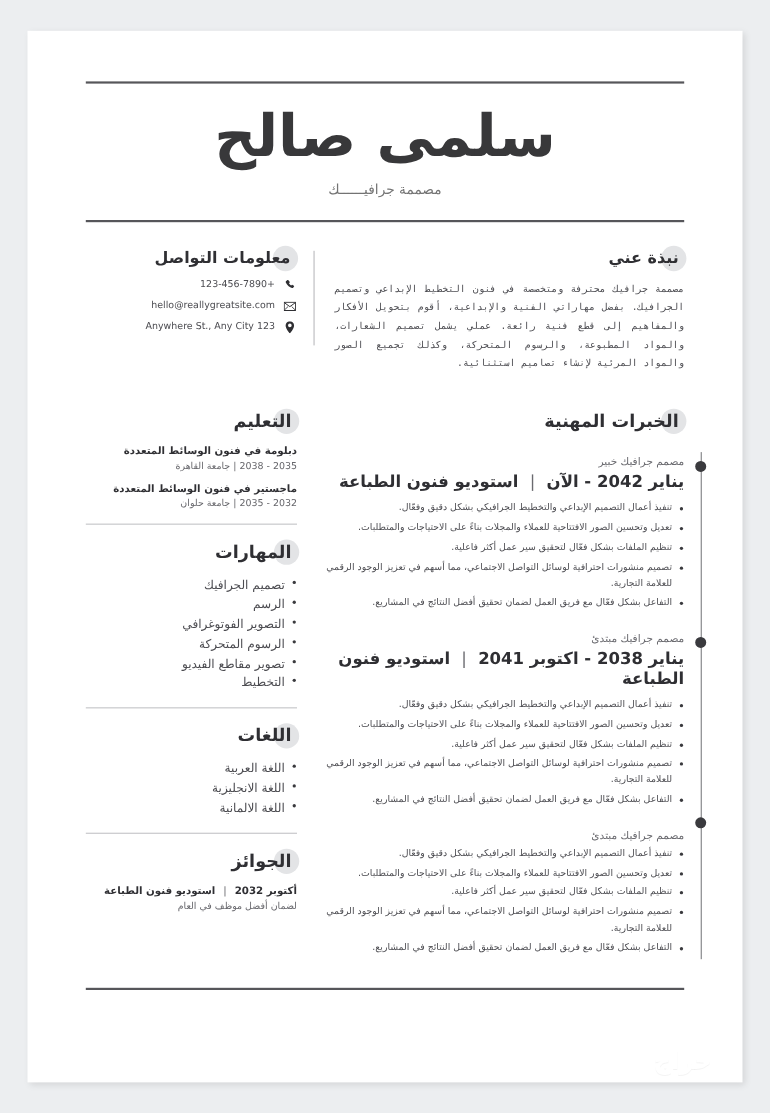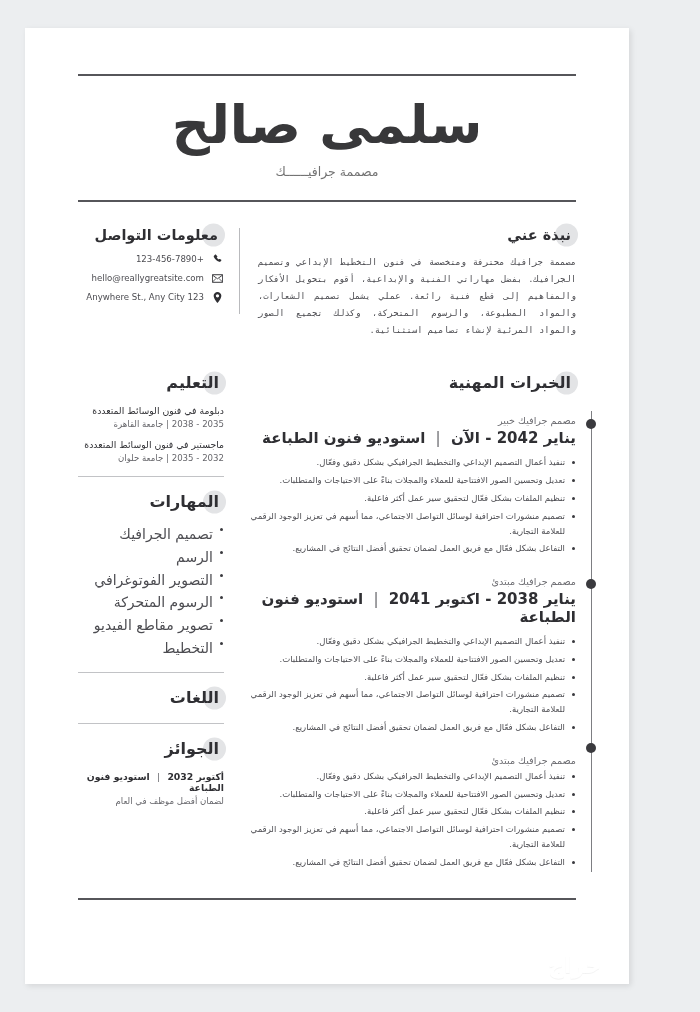--- a/index.html
+++ b/index.html
@@ -14,21 +14,21 @@
     font-family: "DejaVu Sans", "Liberation Sans", sans-serif;
     background: #eceef0;
     position: relative;
   }
 
   
   #page-sheet {
     position: absolute;
     left: 25px;
     top: 28px;
-    width: 604px;
+    width: 650px;
     height: 956px;
     background: #ffffff;
     box-shadow: 2px 2px 6px rgba(0,0,0,0.10);
     overflow: hidden;
   }
 
   
   #header-block {
     padding: 0 53px;
   }
@@ -219,33 +219,33 @@
   .side-sec { margin-bottom: 2px; }
   .side-divider {
     height: 1px;
     background: #c2c3c6;
     margin: 13px 0 13px 0;
   }
 
   .edu-entry { margin-top: 10px; }
   .edu-degree {
     font-size: 9.3px;
-    font-weight: 400;
+    font-weight: 700;
     color: #2f2f33;
     margin-bottom: 3px;
   }
   .edu-sub {
     font-size: 8.6px;
     color: #66666b;
   }
 
   ul.side-list { list-style: none; margin-top: 9px; }
   ul.side-list li {
     position: relative;
-    font-size: 14px;
+    font-size: 11px;
     line-height: 1.62;
     color: #4c4c51;
     padding-right: 11px;
     text-align: right;
   }
   ul.side-list li::before {
     content: "";
     position: absolute;
     right: 1px;
     top: 5px;
@@ -453,20 +453,25 @@
         </ul>
       </div>
 
       <div class="side-divider"></div>
 
       <div class="side-sec">
         <div class="sec-head big">
           <span class="bubble"></span>
           <span class="sec-txt">اللغات</span>
         </div>
+        <ul class="side-list">
+          <li>اللغة العربية</li>
+          <li>اللغة الانجليزية</li>
+          <li>اللغة الالمانية</li>
+        </ul>
       </div>
 
       <div class="side-divider"></div>
 
       <div class="side-sec">
         <div class="sec-head big">
           <span class="bubble"></span>
           <span class="sec-txt">الجوائز</span>
         </div>
         <div class="award-entry">

